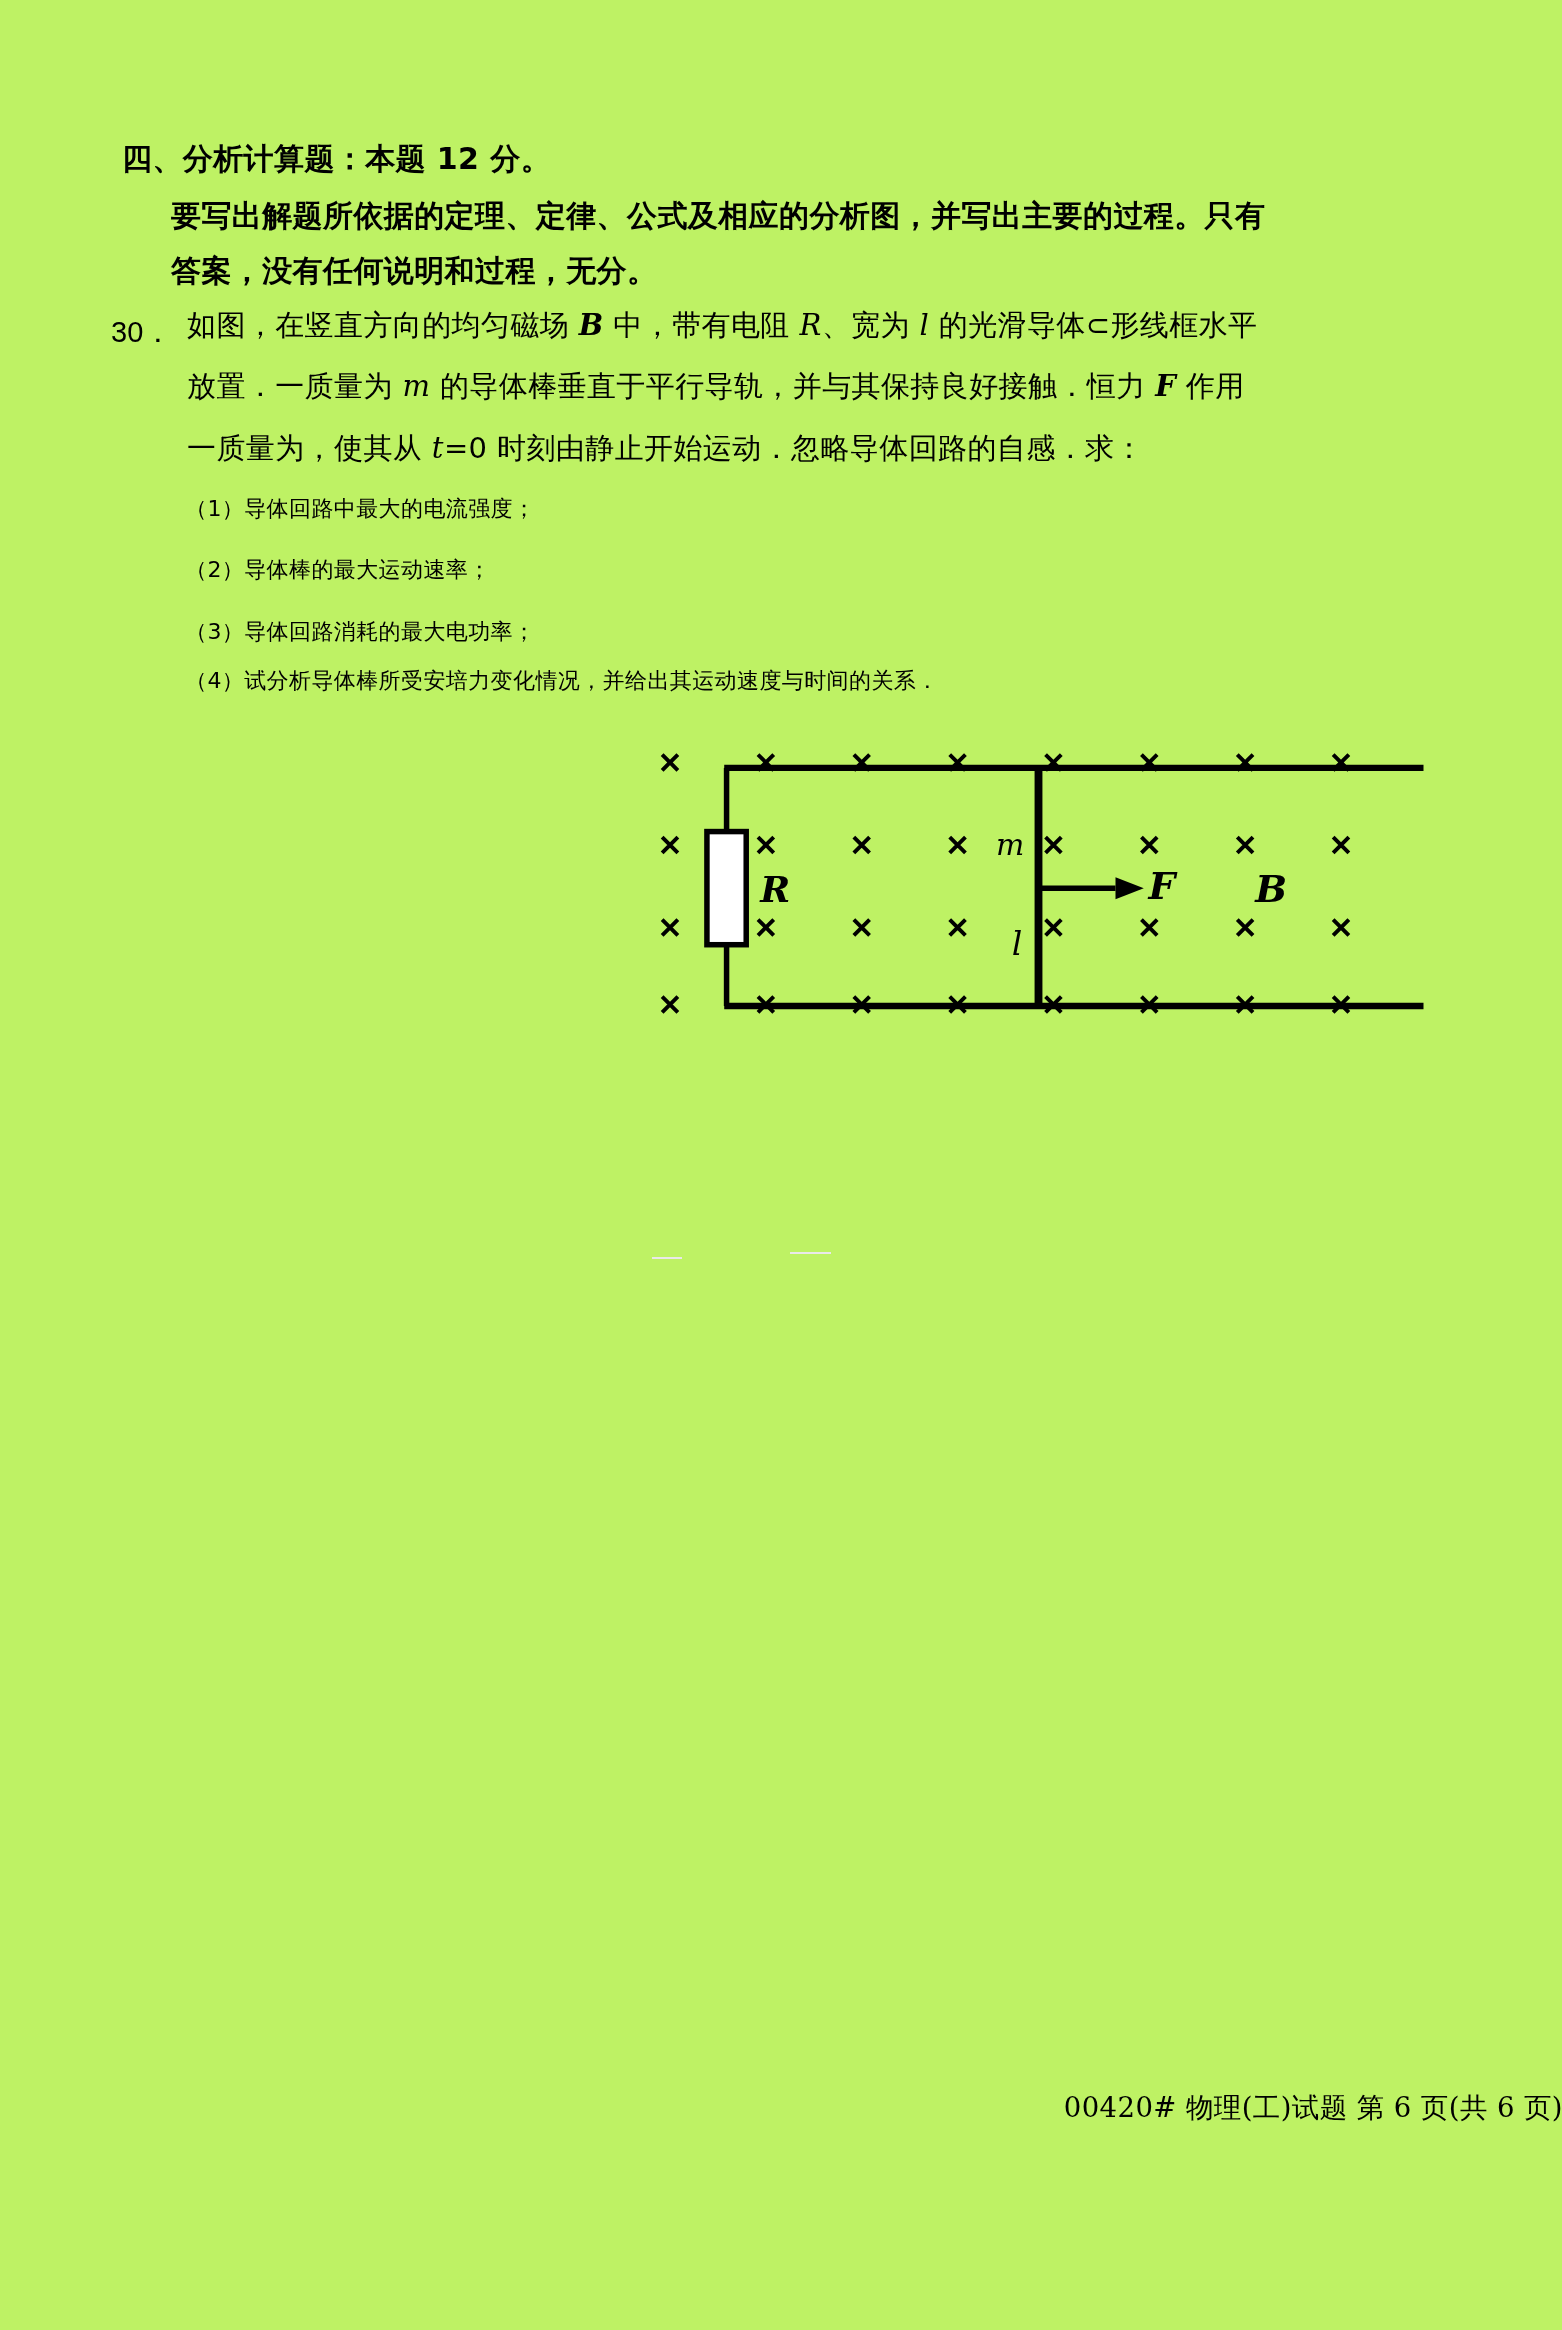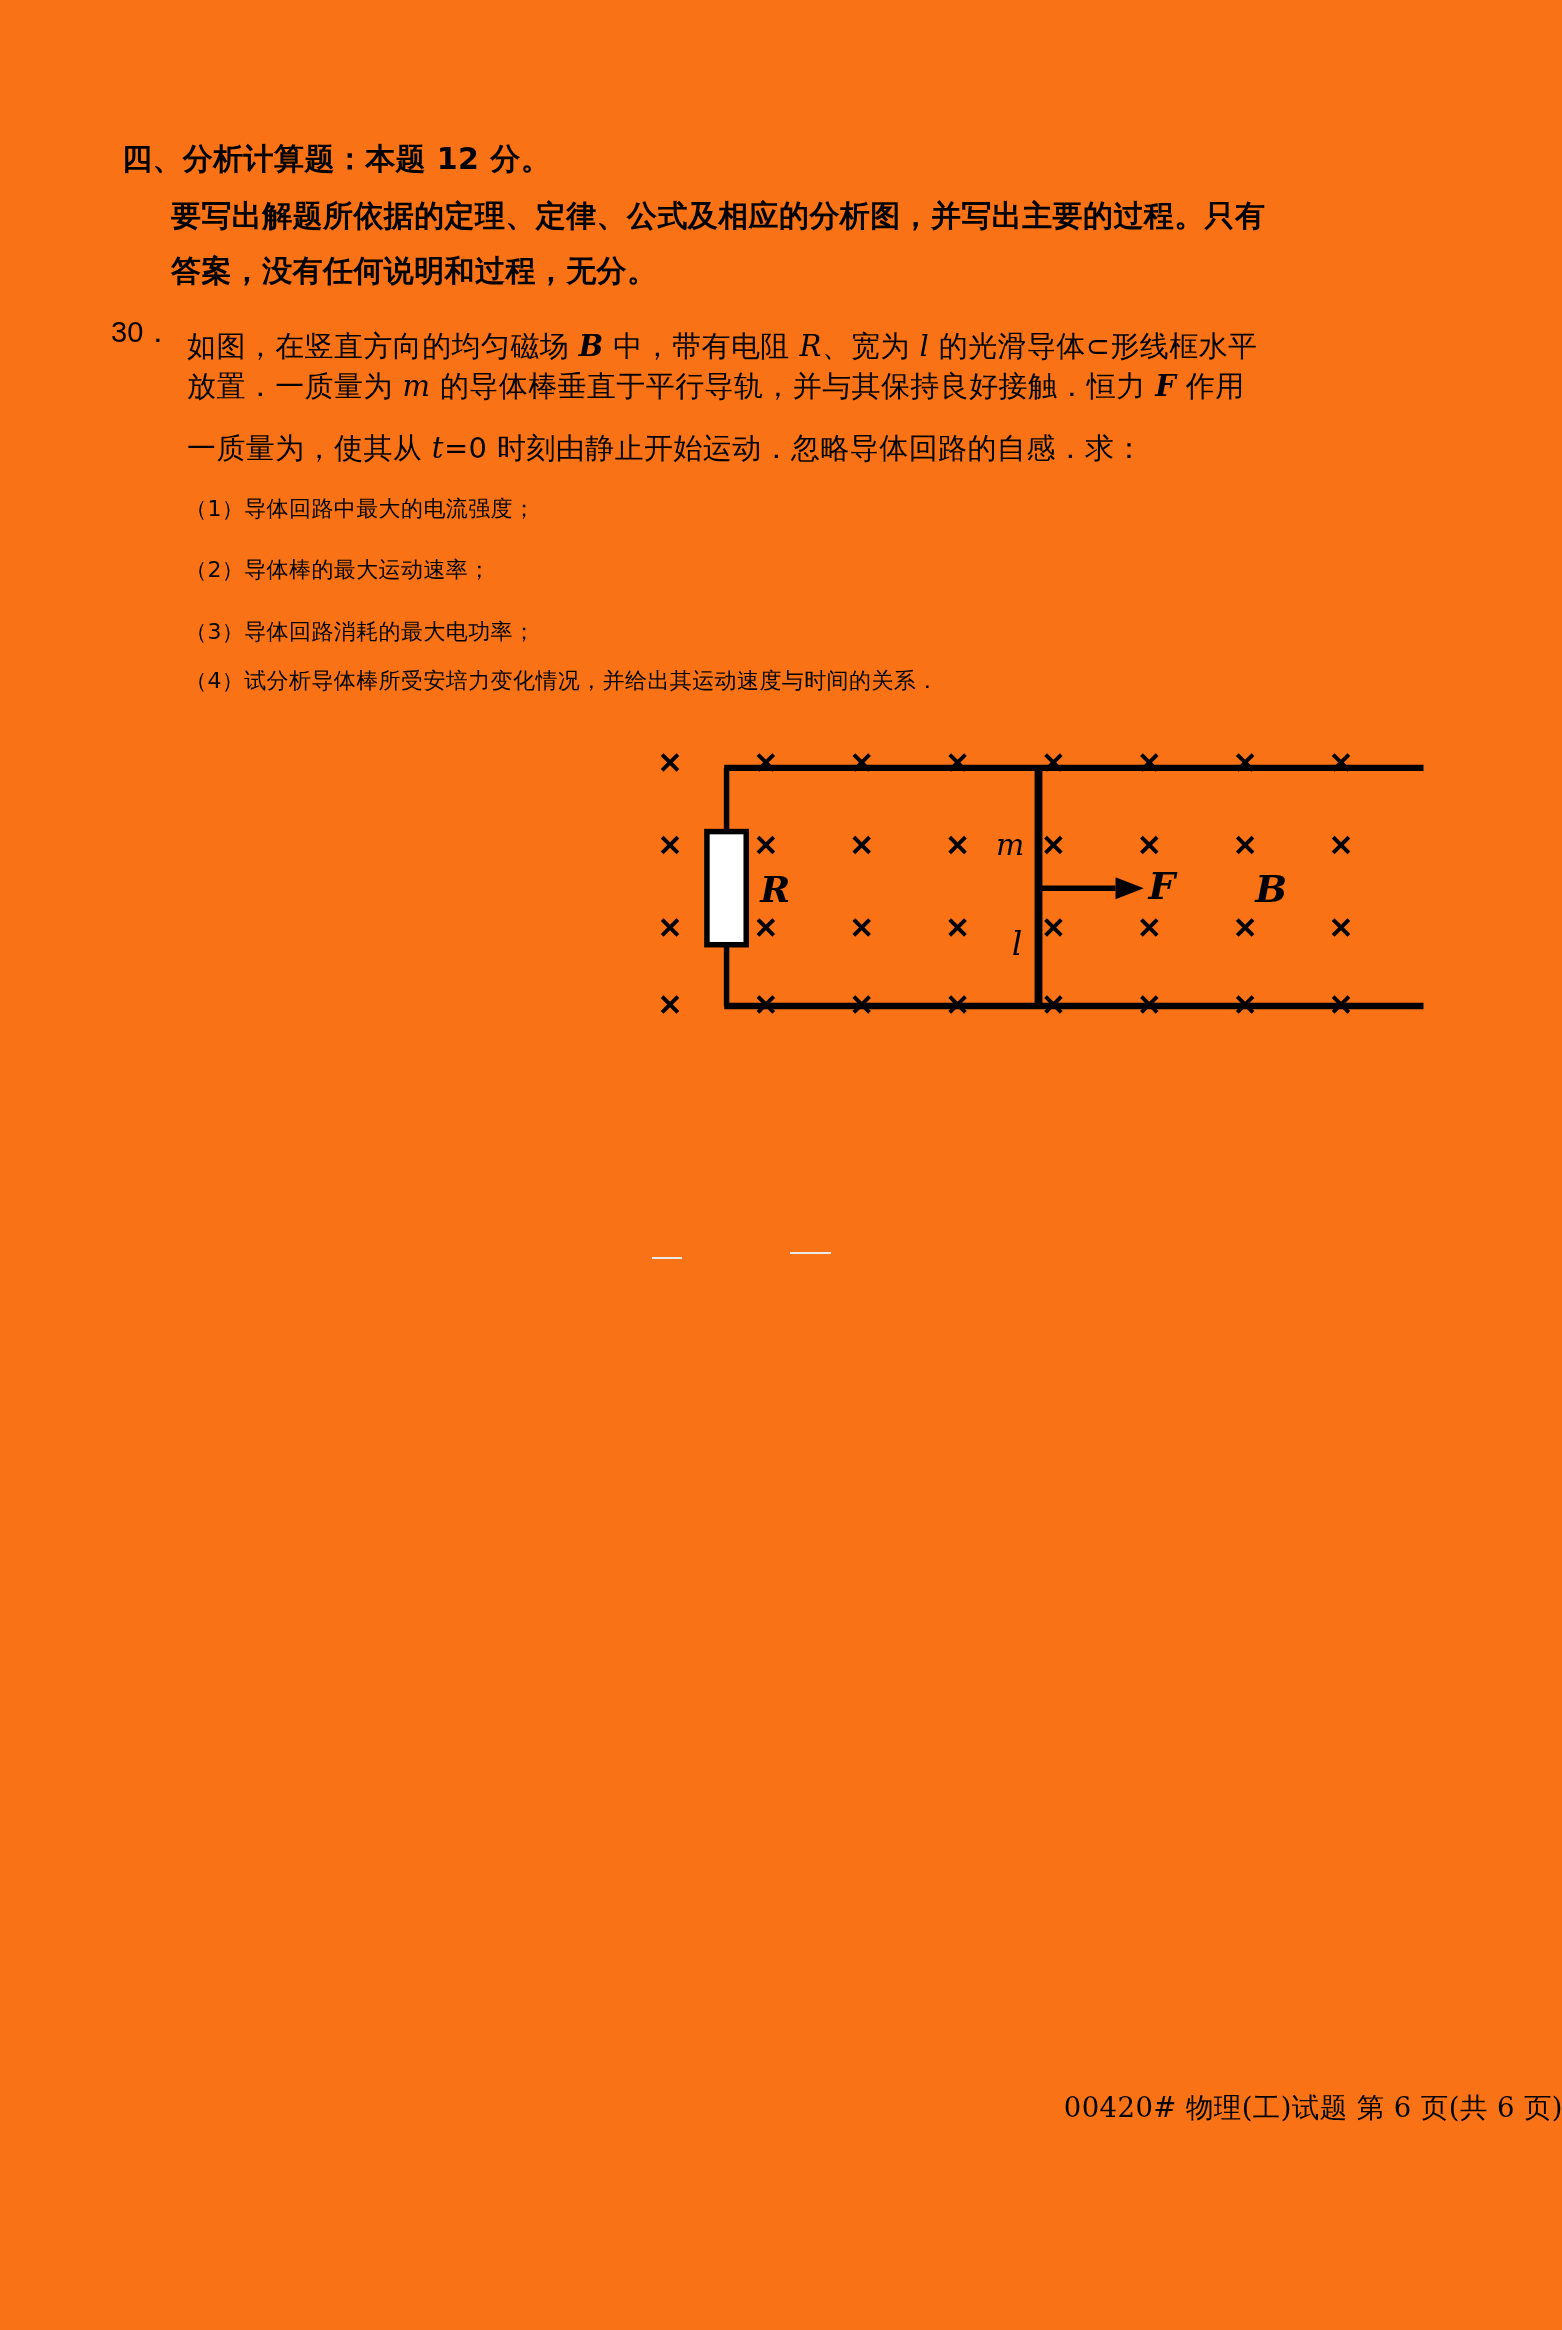--- a/index.html
+++ b/index.html
@@ -13,21 +13,21 @@
     height: 2330px;
     position: relative;
     font-family: "DejaVu Serif", "Liberation Serif", serif;
     color: #000000;
     overflow: hidden;
   }
 
   .page {
     position: absolute;
     inset: 0;
-    background: #f97316;
+    background: #bef264;
   }
 
   
   .cn {
     font-family: "DejaVu Sans", "Liberation Sans", sans-serif;
     letter-spacing: 0.4px;
   }
   .mathit {
     font-family: "DejaVu Serif", "Liberation Serif", serif;
     font-style: italic;
@@ -81,21 +81,21 @@
     top: 311px;
     width: 1273px;
     font-size: 29px;
   }
   .q-line {
     position: absolute;
     left: 0;
     white-space: nowrap;
     line-height: 1;
   }
-  .q-line.l1 { top: 0px; margin-top: 21px; }
+  .q-line.l1 { top: 0px; }
   .q-line.l2 { top: 61px; }
   .q-line.l3 { top: 123px; }
 
   .sub-line {
     position: absolute;
     left: 185px;
     white-space: nowrap;
     font-size: 22px;
     line-height: 1;
   }

